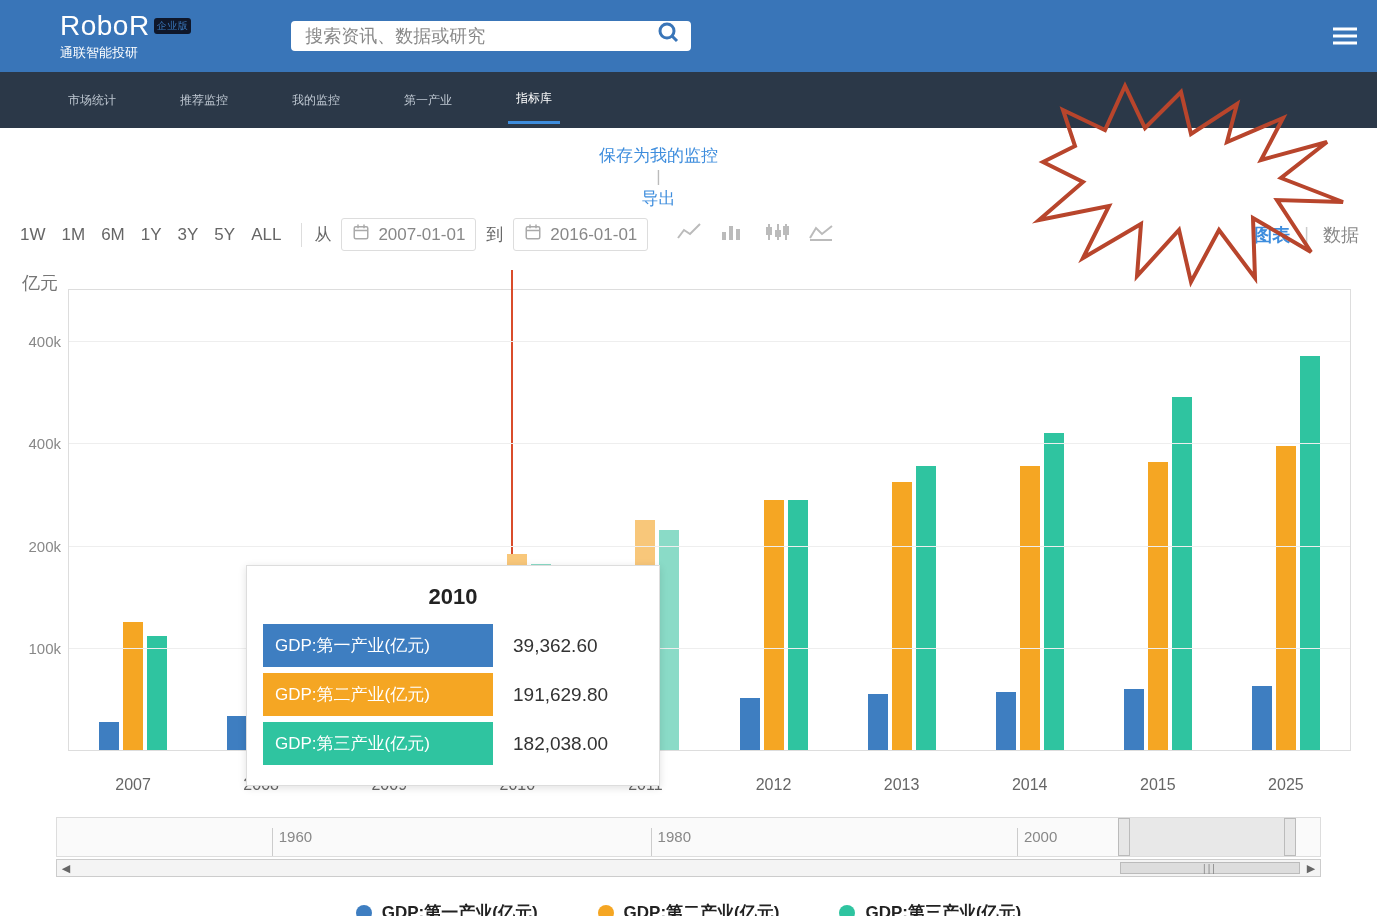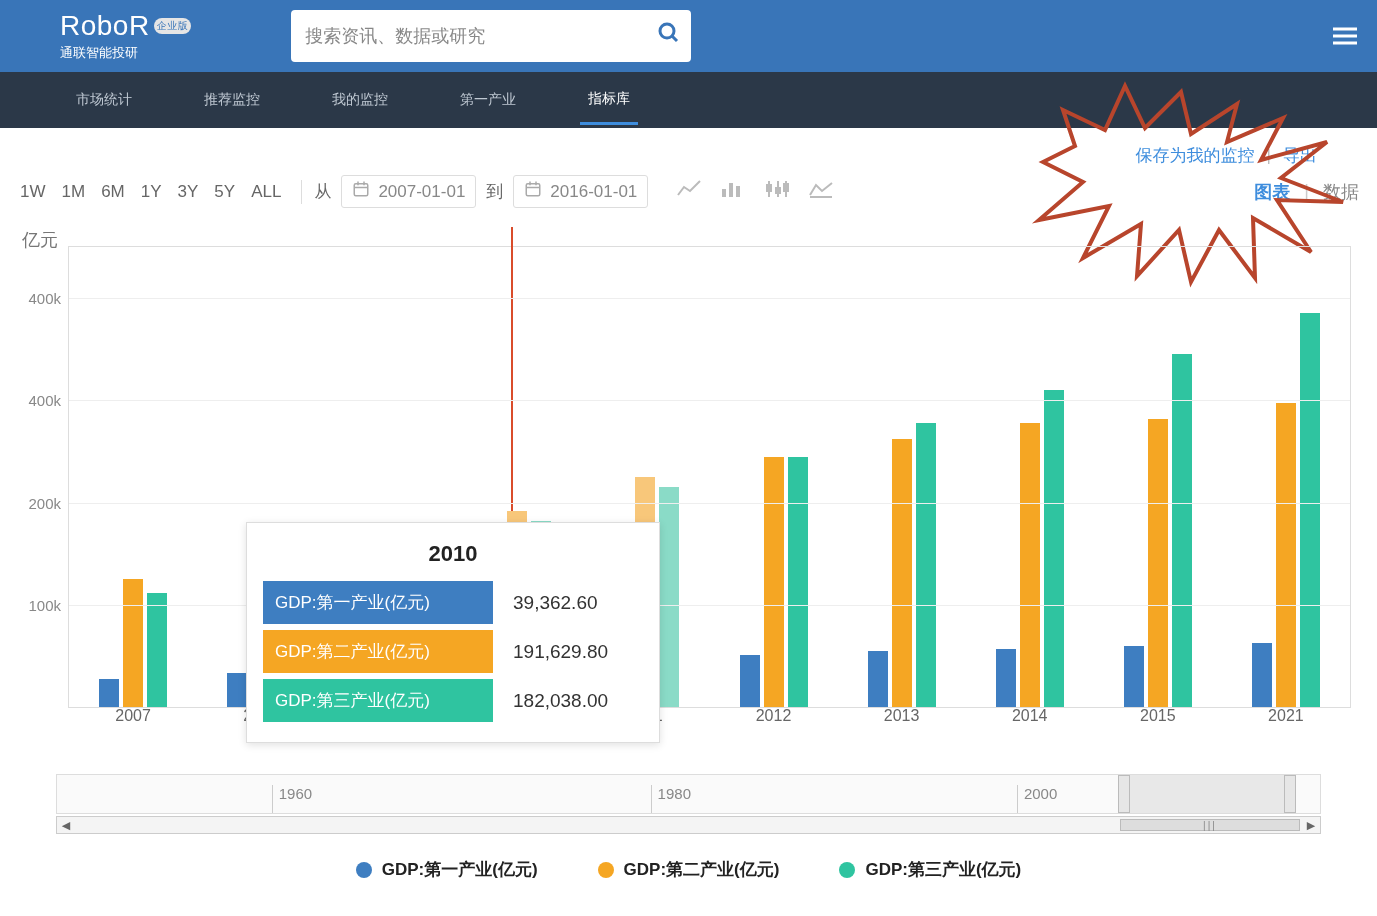--- a/index.html
+++ b/index.html
@@ -1,31 +1,31 @@
 <!DOCTYPE html>
 <html><head>
 <meta charset="utf-8">
 <style>
   * { box-sizing: border-box; margin: 0; padding: 0; }
   body { font-family: "Microsoft YaHei", Arial, sans-serif; background: #fff; width: 1377px; }
   .header { background: #3975b8; height: 72px; display: flex; align-items: center; padding: 0 60px 0 60px; position: relative; }
   .logo { color: #fff; }
   .logo-main { font-size: 28px; font-weight: 400; letter-spacing: 0.5px; display: inline-flex; align-items: center; text-align: right; }
-  .logo-badge { background: #e5e5e5; color: #3975b8; font-size: 10px; padding: 1px 3px; margin-left: 4px; border-radius: 8px; }
+  .logo-badge { background: #0f172a; color: #3975b8; font-size: 10px; padding: 1px 3px; margin-left: 4px; border-radius: 3px; }
   .logo-sub { font-size: 13px; margin-top: 2px; }
   .search-wrap { margin-left: 100px; position: relative; }
-  .search-input { width: 400px; height: 52px; border: 2px solid #fff; border-radius: 4px; padding: 0 48px 0 12px; font-size: 18px; color: #555; background: #fff; }
+  .search-input { width: 400px; height: 30px; border: 2px solid #fff; border-radius: 4px; padding: 0 48px 0 12px; font-size: 18px; color: #555; background: #fff; }
   .search-input::placeholder { color: #888; }
   .search-icon { position: absolute; right: 10px; top: 50%; transform: translateY(-50%); color: #3975b8; font-size: 22px; cursor: pointer; }
   .hamburger { position: absolute; right: 20px; top: 50%; transform: translateY(-50%); color: #fff; cursor: pointer; }
   .hamburger div { width: 24px; height: 3px; background: #fff; margin: 4px 0; }
   .navbar { background: #2b3848; height: 56px; display: flex; align-items: center; padding: 0 60px; gap: 48px; }
-  .nav-item { color: #bfc8d2; font-size: 14px; cursor: pointer; padding: 14px 8px; margin-left: 8px; }
+  .nav-item { color: #bfc8d2; font-size: 12px; cursor: pointer; padding: 14px 8px; }
   .nav-item.active { color: #fff; border-bottom: 3px solid #3e8ddd; }
-  .actions-row { display: flex; justify-content: flex-end; align-items: center; padding: 16px 60px 0 0; font-size: 17px; color: #aaa; position: relative; }
+  .actions-row { display: flex; justify-content: flex-end; align-items: center; padding: 16px 60px 0 0; font-size: 17px; color: #aaa; position: relative; flex-direction: column; }
   .actions-row a { color: #3e8ddd; cursor: pointer; }
   .actions-row .sep { margin: 0 12px; color: #bbb; }
   .toolbar { display: flex; align-items: center; padding: 8px 12px 0 12px; gap: 6px; font-size: 17px; color: #777; flex-wrap: nowrap; }
   .range-btn { padding: 4px 8px; cursor: pointer; color: #666; }
   .tool-sep { height: 24px; border-left: 1px solid #ddd; margin: 0 6px; }
   .tool-label { color: #666; }
   .date-input-wrap { display: inline-flex; align-items: center; border: 1px solid #ddd; border-radius: 3px; padding: 4px 10px; margin: 0 4px; color: #888; }
   .date-input-wrap .cal { margin-right: 8px; color: #aaa; }
   .chart-type-icons { display: flex; gap: 18px; margin-left: 18px; }
   .ct-icon { color: #bbb; cursor: pointer; }
@@ -39,21 +39,21 @@
   .ytick { position: absolute; right: 100%; margin-right: 8px; font-size: 15px; color: #888; transform: translateY(-50%); white-space: nowrap; }
   .bars-row { position: absolute; left: 0; right: 0; bottom: 0; top: 0; display: flex; }
   .year-group { flex: 1; position: relative; display: flex; align-items: flex-end; justify-content: center; gap: 4px; }
   .bar { width: 20px; }
   .bar.s1 { background: #3e7ec1; }
   .bar.s2 { background: #f5a623; }
   .bar.s3 { background: #2fc4a0; }
   .year-group.highlight .bar.s1 { background: #7ea9d6; }
   .year-group.highlight .bar.s2 { background: #f8c77a; }
   .year-group.highlight .bar.s3 { background: #8adbc7; }
-  .xtick { position: absolute; top: 100%; left: 50%; transform: translateX(-50%); margin-top: 0; font-size: 16px; color: #666; }
+  .xtick { position: absolute; top: 100%; left: 50%; transform: translateX(-50%); margin-top: 26px; font-size: 16px; color: #666; }
   .hover-line { position: absolute; top: -20px; bottom: 0; width: 2px; background: #d94c2b; left: 34.5%; }
   .tooltip { position: absolute; left: 236px; top: 294px; width: 414px; background: #fff; border: 1px solid #ddd; box-shadow: 0 2px 8px rgba(0,0,0,0.12); padding: 18px 16px 14px 16px; z-index: 5; }
   .tooltip-title { text-align: center; font-size: 22px; font-weight: 700; color: #222; margin-bottom: 14px; }
   .tooltip-row { display: flex; align-items: center; margin-bottom: 6px; }
   .tooltip-label { flex: 1; color: #fff; font-size: 17px; padding: 10px 12px; }
   .tooltip-label.c1 { background: #3e7ec1; }
   .tooltip-label.c2 { background: #f5a623; }
   .tooltip-label.c3 { background: #2fc4a0; }
   .tooltip-value { width: 150px; text-align: left; padding-left: 20px; font-size: 19px; color: #333; }
   .navigator { margin: 6px 56px 0 56px; height: 40px; border: 1px solid #ddd; position: relative; background: #fafafa; }
@@ -230,21 +230,21 @@
         <div class="year-group">
           <div class="bar s1" style="height: 13.3333%;"></div>
           <div class="bar s2" style="height: 62.6667%;"></div>
           <div class="bar s3" style="height: 76.6667%;"></div>
           <div class="xtick">2015</div>
         </div>
         <div class="year-group">
           <div class="bar s1" style="height: 14%;"></div>
           <div class="bar s2" style="height: 66%;"></div>
           <div class="bar s3" style="height: 85.5556%;"></div>
-          <div class="xtick">2021</div>
+          <div class="xtick">2025</div>
         </div>
       </div>
   <div class="grid-line" style="top: 77.7778%;"></div>
       <div class="ytick" style="top: 77.7778%;">100k</div>
       <div class="grid-line" style="top: 55.5556%;"></div>
       <div class="ytick" style="top: 55.5556%;">200k</div>
       <div class="grid-line" style="top: 33.3333%;"></div>
       <div class="ytick" style="top: 33.3333%;">400k</div>
       <div class="grid-line" style="top: 11.1111%;"></div>
       <div class="ytick" style="top: 11.1111%;">400k</div>

